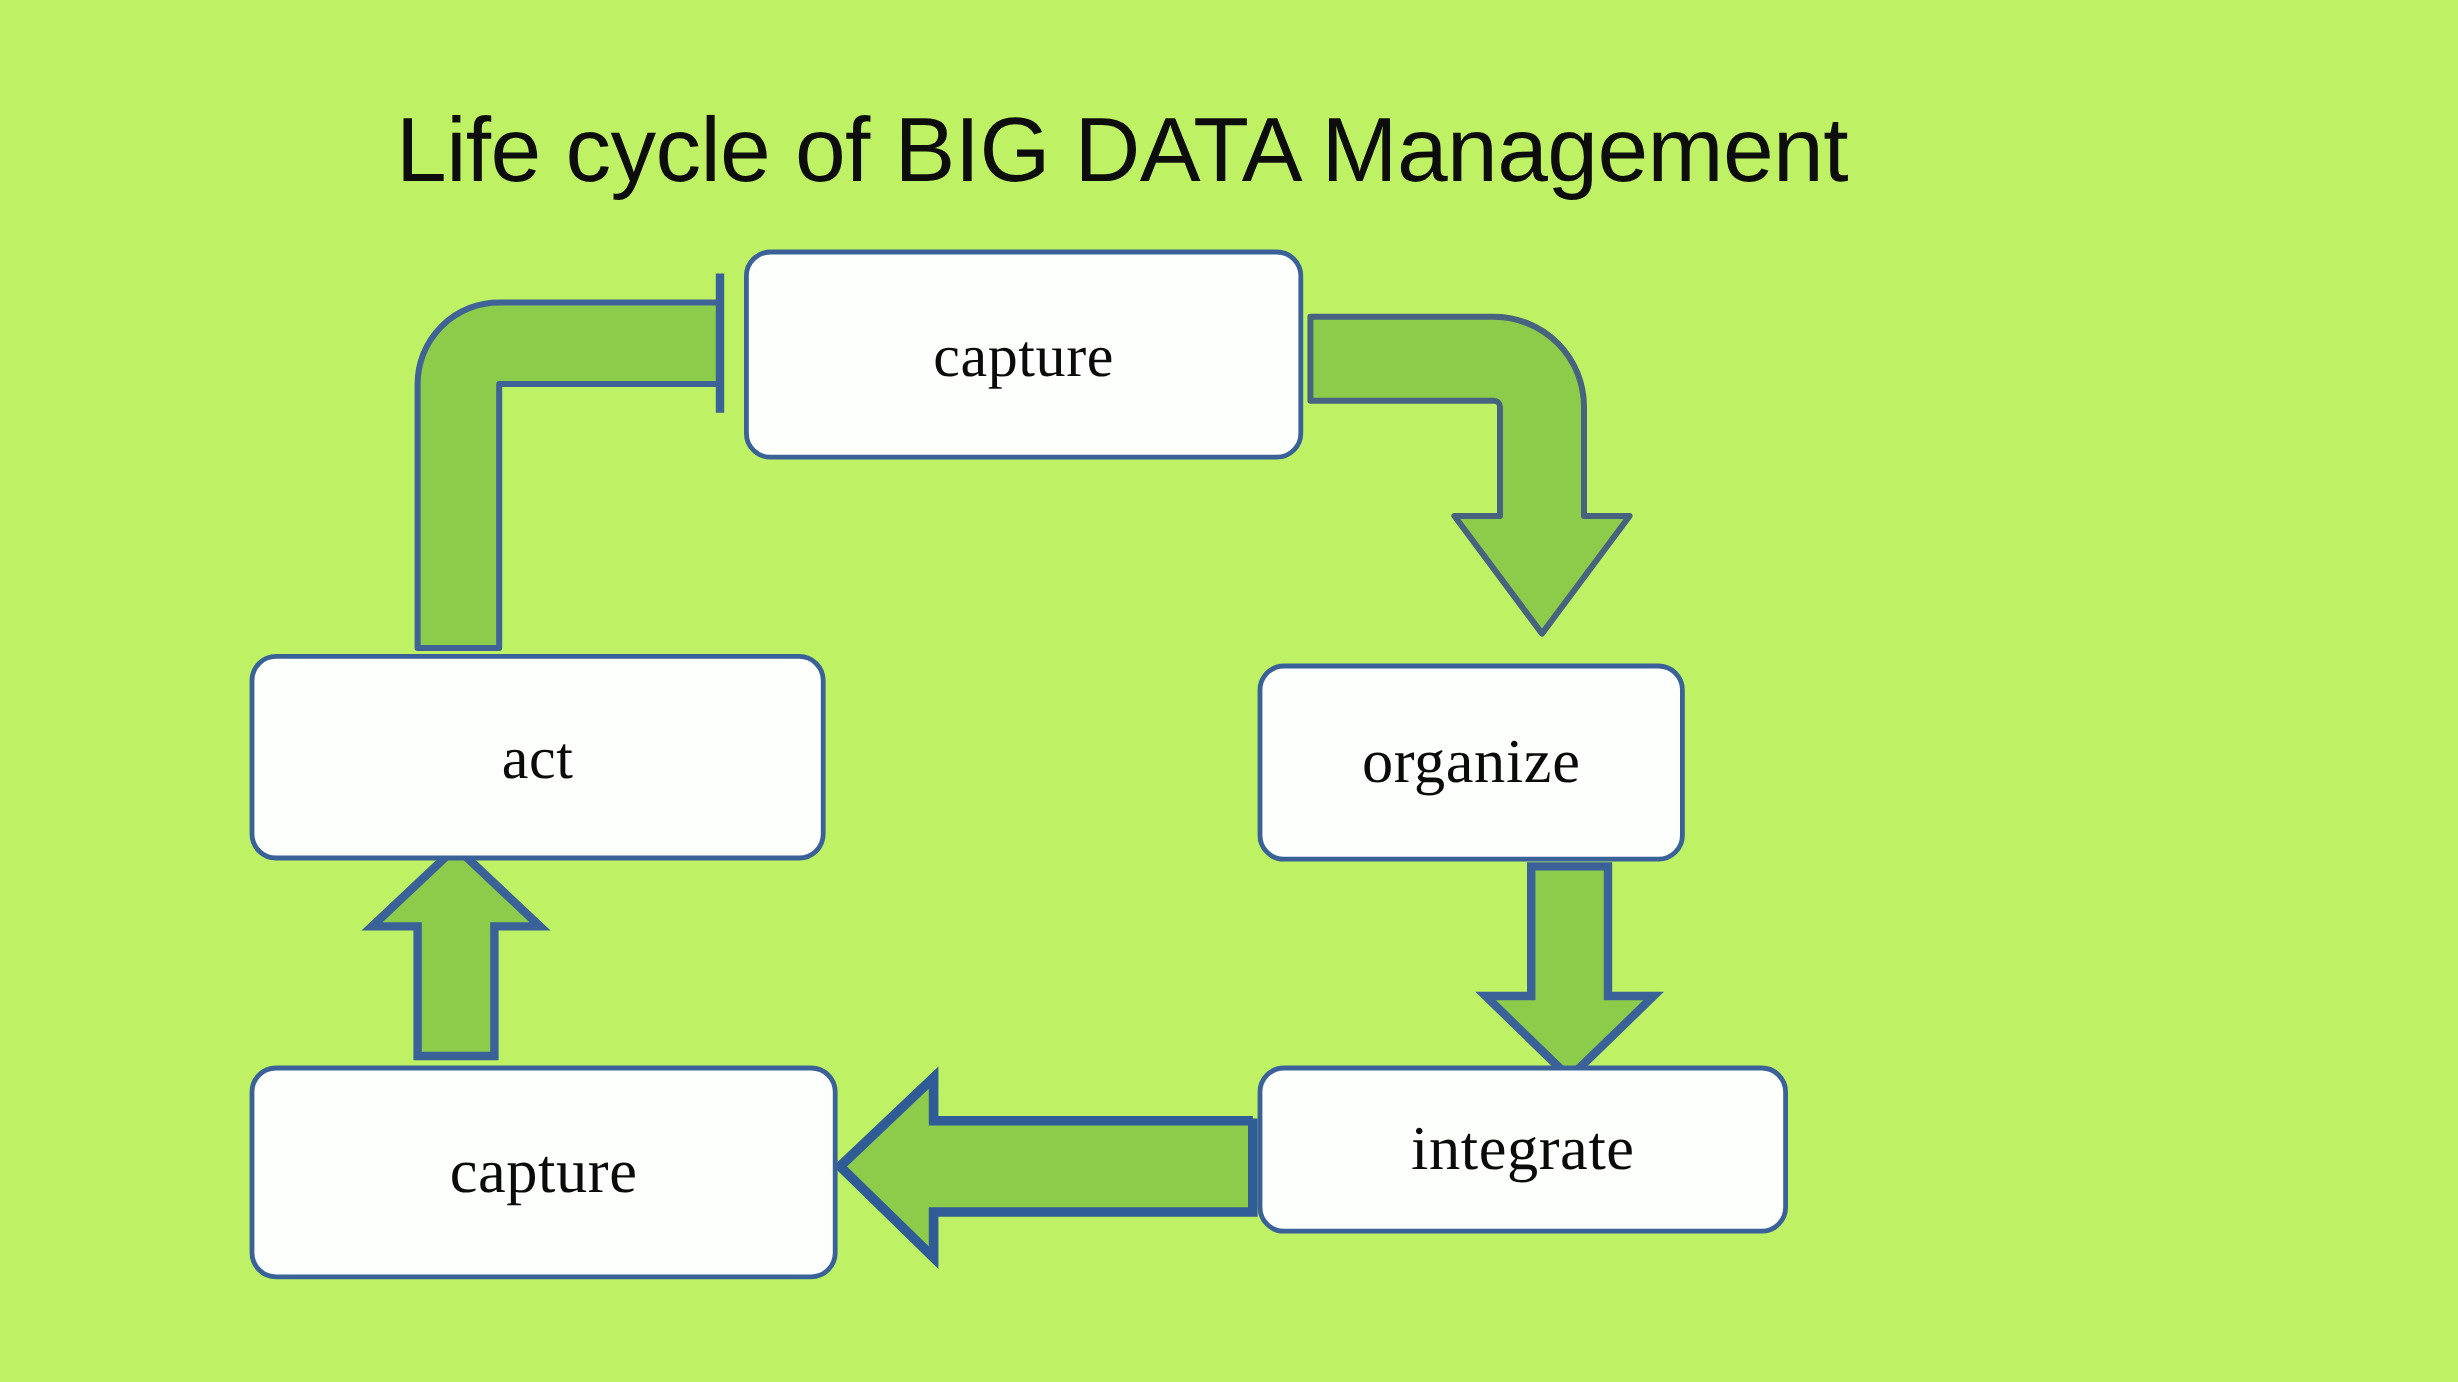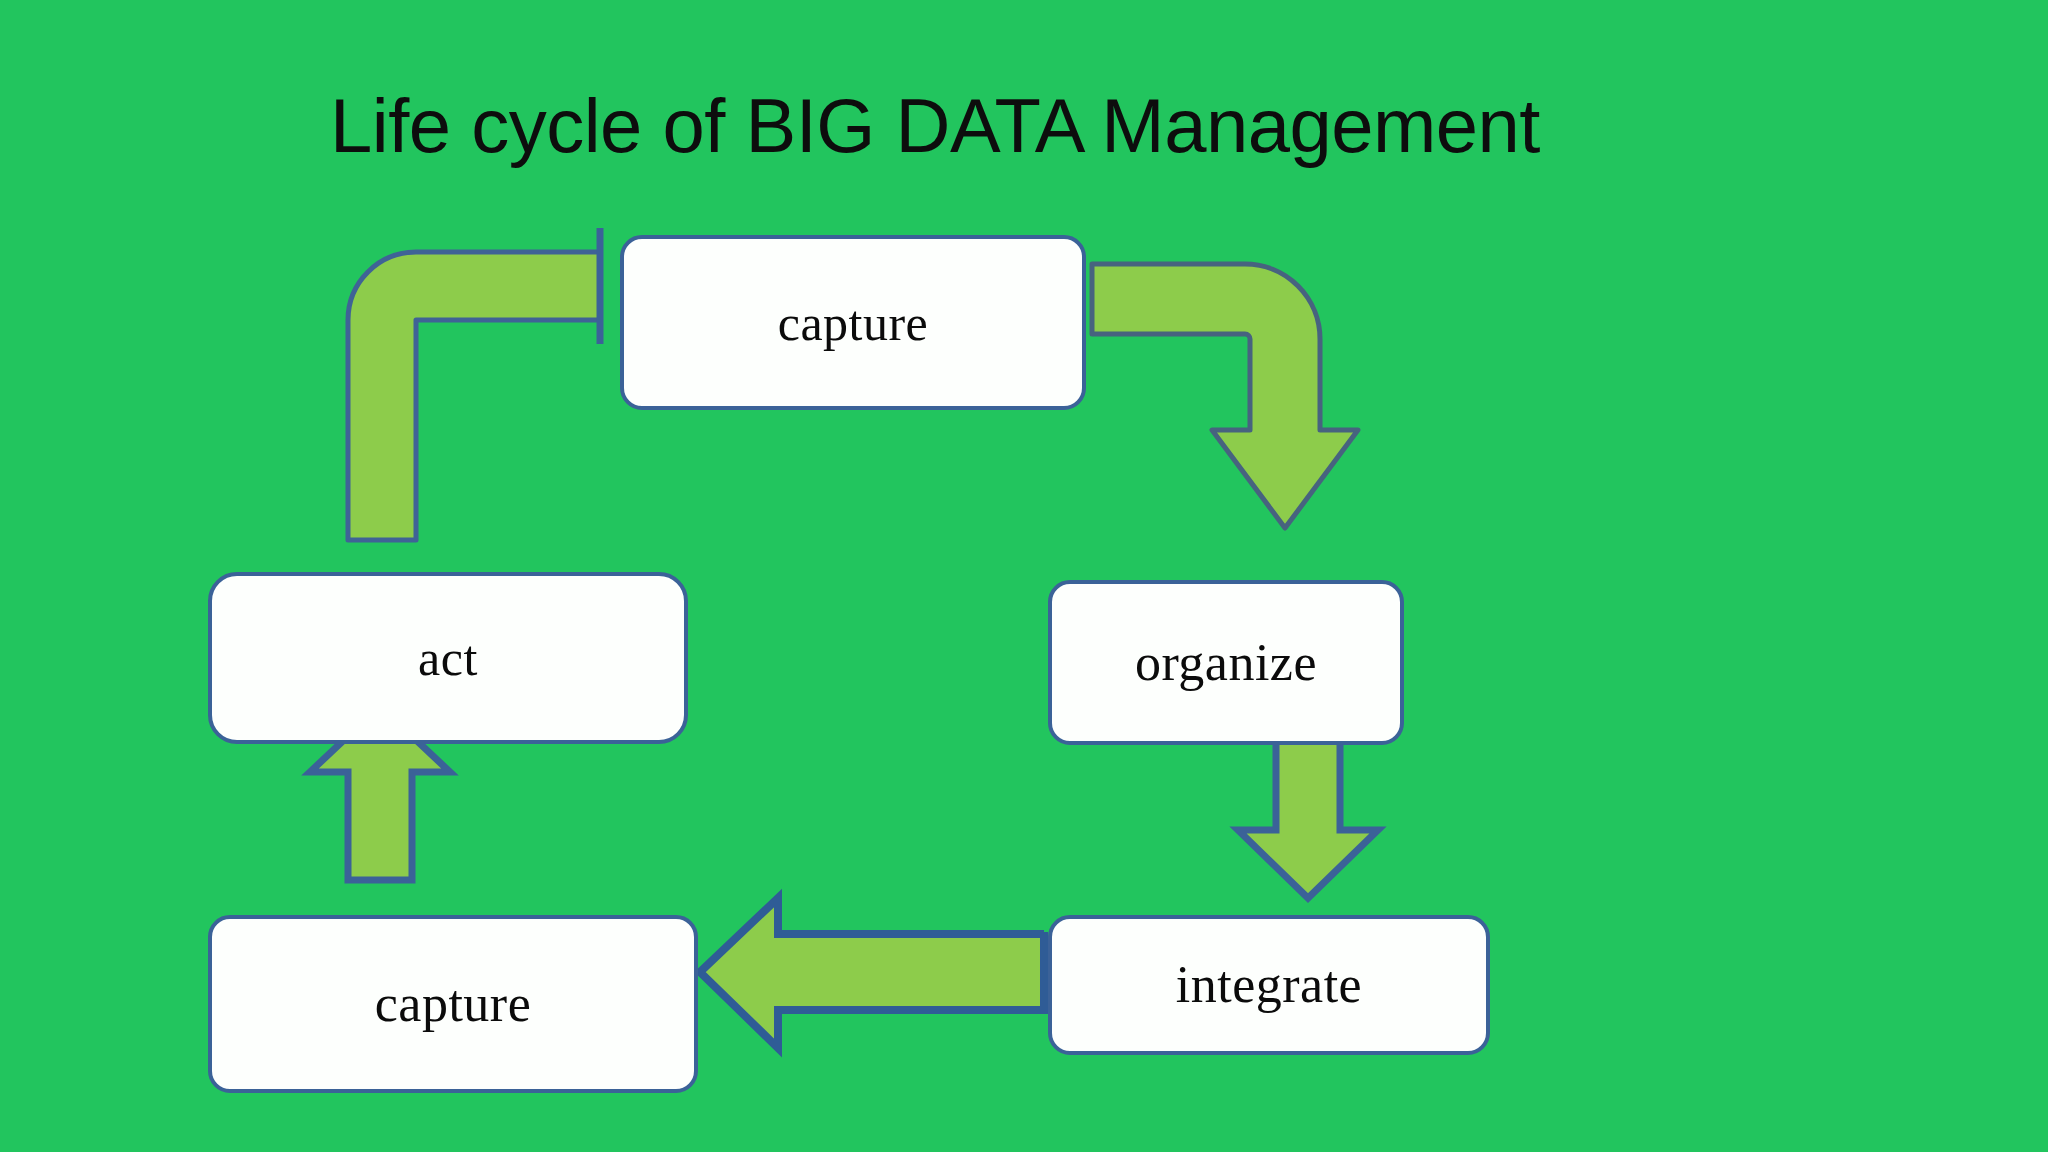--- a/index.html
+++ b/index.html
@@ -1,20 +1,20 @@
 <!DOCTYPE html>
 <html><head>
 <meta charset="utf-8">
 <style>
   html,body{margin:0;padding:0;background:#ffffff;}
   body{
     width:2048px;height:1152px;position:relative;overflow:hidden;
     font-family:"Liberation Sans",sans-serif;
   }
-  #slide{position:absolute;inset:0;background:#22c55e;}
+  #slide{position:absolute;inset:0;background:#bef264;}
 
   
   .title{
     position:absolute;
     left:0;right:0;top:86px;
     text-align:center;
     font-family:"Liberation Sans",sans-serif;
     font-size:76px;
     font-weight:400;
     letter-spacing:-0.5px;
@@ -30,35 +30,34 @@
   
   .node{
     position:absolute;
     box-sizing:border-box;
     background:#fdfffd;
     border:4px solid #3b6298;
     border-radius:22px;
     display:flex;
     align-items:center;
     justify-content:center;
-    margin-top:27px;
   }
   .node .label{
     font-family:"Liberation Serif","DejaVu Serif",serif;
     font-size:52px;
     color:#0b0b0b;
     line-height:1;
     letter-spacing:0.5px;
   }
 
   #node-capture  {left:620px; top:208px; width:466px; height:175px;}
   #node-organize {left:1048px;top:553px; width:356px; height:165px;}
   #node-integrate{left:1048px;top:888px; width:442px; height:140px;}
   #node-analyze  {left:208px; top:888px; width:490px; height:178px;}
-  #node-act      {left:208px; top:545px; width:480px; height:172px;border-radius:29px;}
+  #node-act      {left:208px; top:545px; width:480px; height:172px;}
 
   #node-capture .label{font-size:50px;}
   #node-act .label{font-size:50px;}
 </style>
 </head>
 <body>
 
 <div id="slide">
 
   <div class="title">Life cycle of BIG DATA Management</div>

